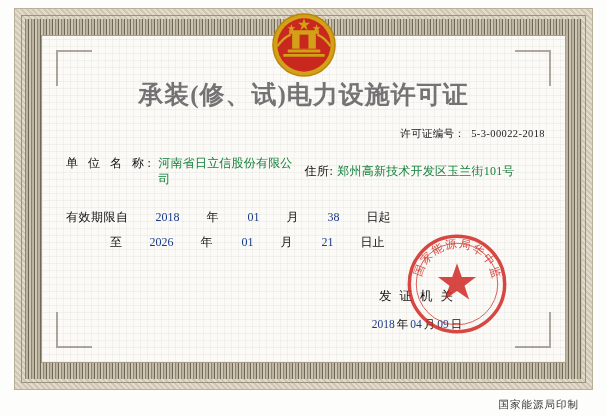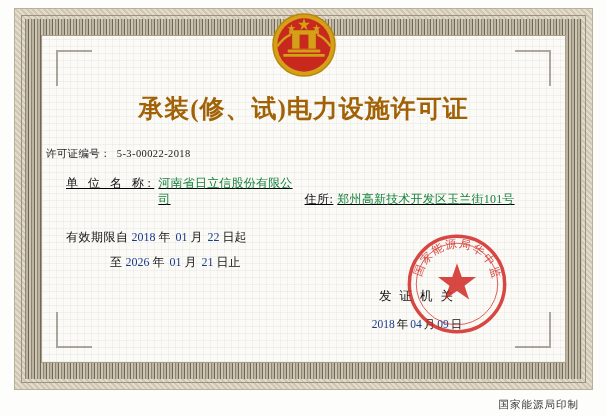--- a/index.html
+++ b/index.html
@@ -100,47 +100,45 @@
     position: absolute;
     left: 46px;
     right: 46px;
     top: 78px;
     bottom: 44px;
   }
   .title {
     text-align: center;
     font-size: 25px;
     letter-spacing: 1px;
-    color: #a16207;
+    color: #737373;
     font-weight: 700;
     font-family: "Liberation Serif", serif;
-    margin-top: 14px;
   }
   .serial-row {
-    margin-top: 22px;
-    text-align: left;
+    margin-top: 16px;
+    text-align: right;
     padding-right: 16px;
     font-size: 10.5px;
     color: #1a1a1a;
     letter-spacing: .3px;
   }
   .serial-row .serial-value {
     display: inline-block;
     margin-left: 6px;
     letter-spacing: .4px;
   }
   .fields {
     margin-top: 14px;
     padding: 0 18px 0 20px;
   }
   .row {
     display: flex;
-    align-items: flex-end;
+    align-items: center;
     margin-bottom: 13px;
-    text-decoration: underline;
   }
   .col-left {
     width: 50%;
     display: flex;
     align-items: flex-start;
   }
   .col-right {
     width: 50%;
     display: flex;
     align-items: flex-start;
@@ -175,20 +173,21 @@
   .validity {
     margin-top: 22px;
     padding-left: 20px;
     font-size: 12px;
     color: #111;
   }
   .validity .vrow {
     display: flex;
     align-items: baseline;
     margin-bottom: 8px;
+    gap: 24px;
   }
   .validity .vlabel { white-space: nowrap; letter-spacing: .5px; }
   .validity .vlabel.indent { margin-left: 44px; letter-spacing: .5px; }
   .validity .d { color: #1b3a8a; margin: 0 3px; }
   .validity .u { margin-right: 2px; }
 
   
   .authority {
     position: absolute;
     right: 40px;
@@ -287,21 +286,21 @@
 
     </div>
 
     <div class="validity">
       <div class="vrow">
         <span class="vlabel">有效期限自</span>
         <span class="d">2018</span>
         <span class="u">年</span>
         <span class="d">01</span>
         <span class="u">月</span>
-        <span class="d">22</span>
+        <span class="d">38</span>
         <span class="u">日起</span>
       </div>
       <div class="vrow">
         <span class="vlabel indent">至</span>
         <span class="d">2026</span>
         <span class="u">年</span>
         <span class="d">01</span>
         <span class="u">月</span>
         <span class="d">21</span>
         <span class="u">日止</span>

